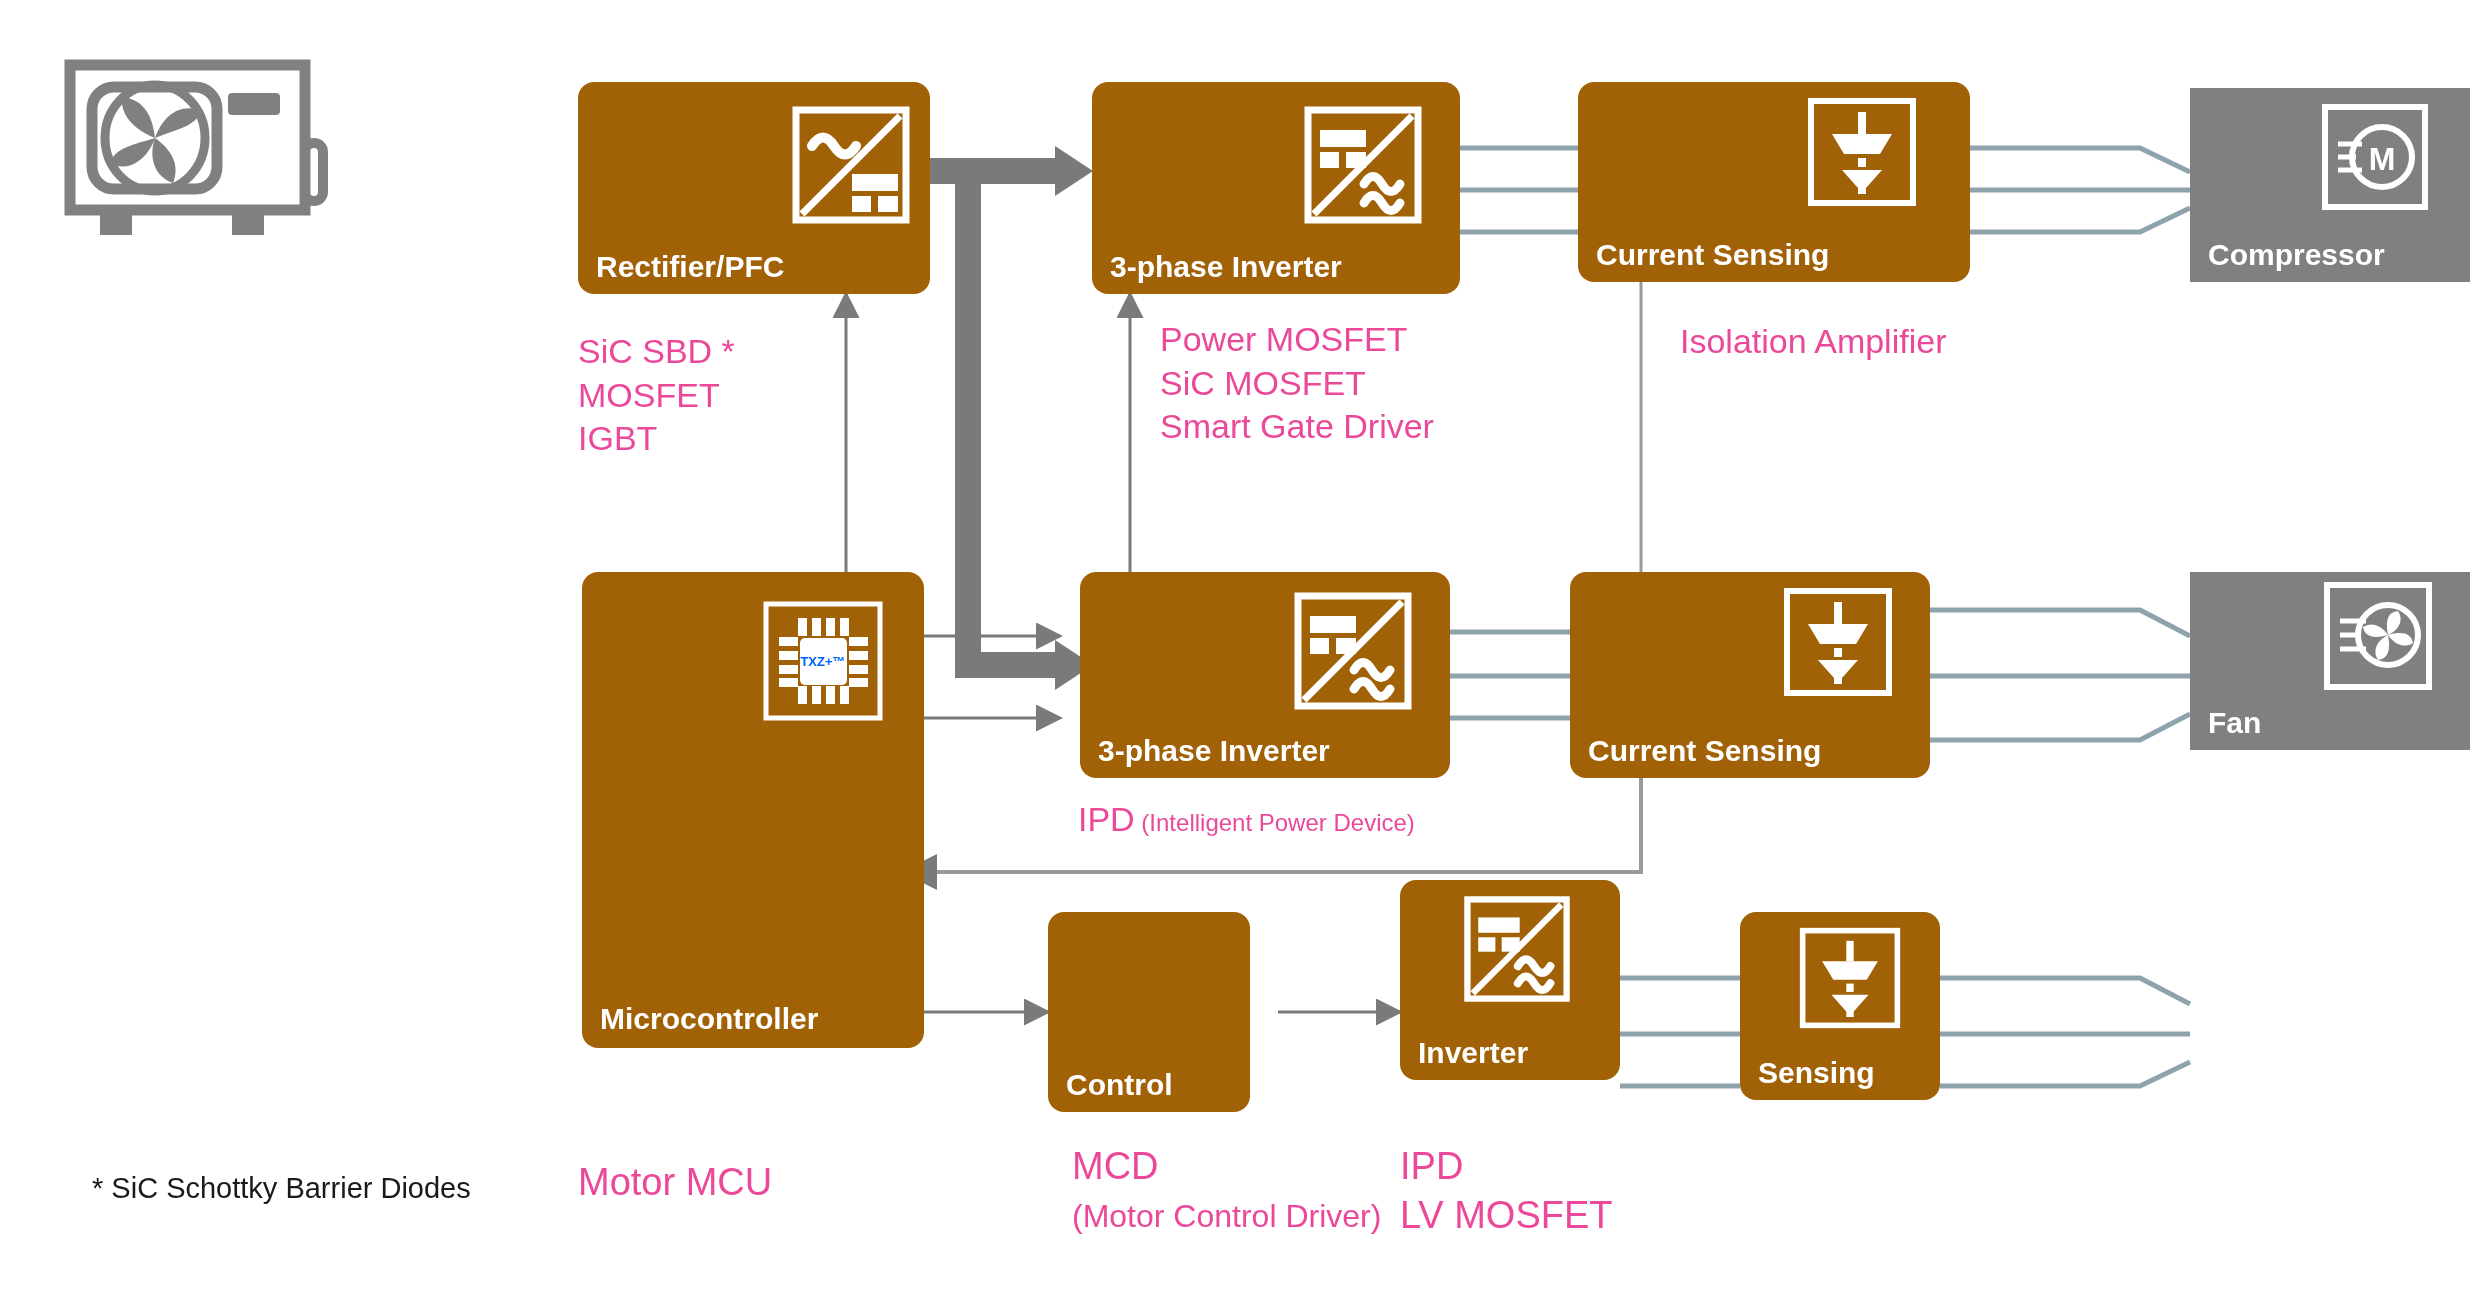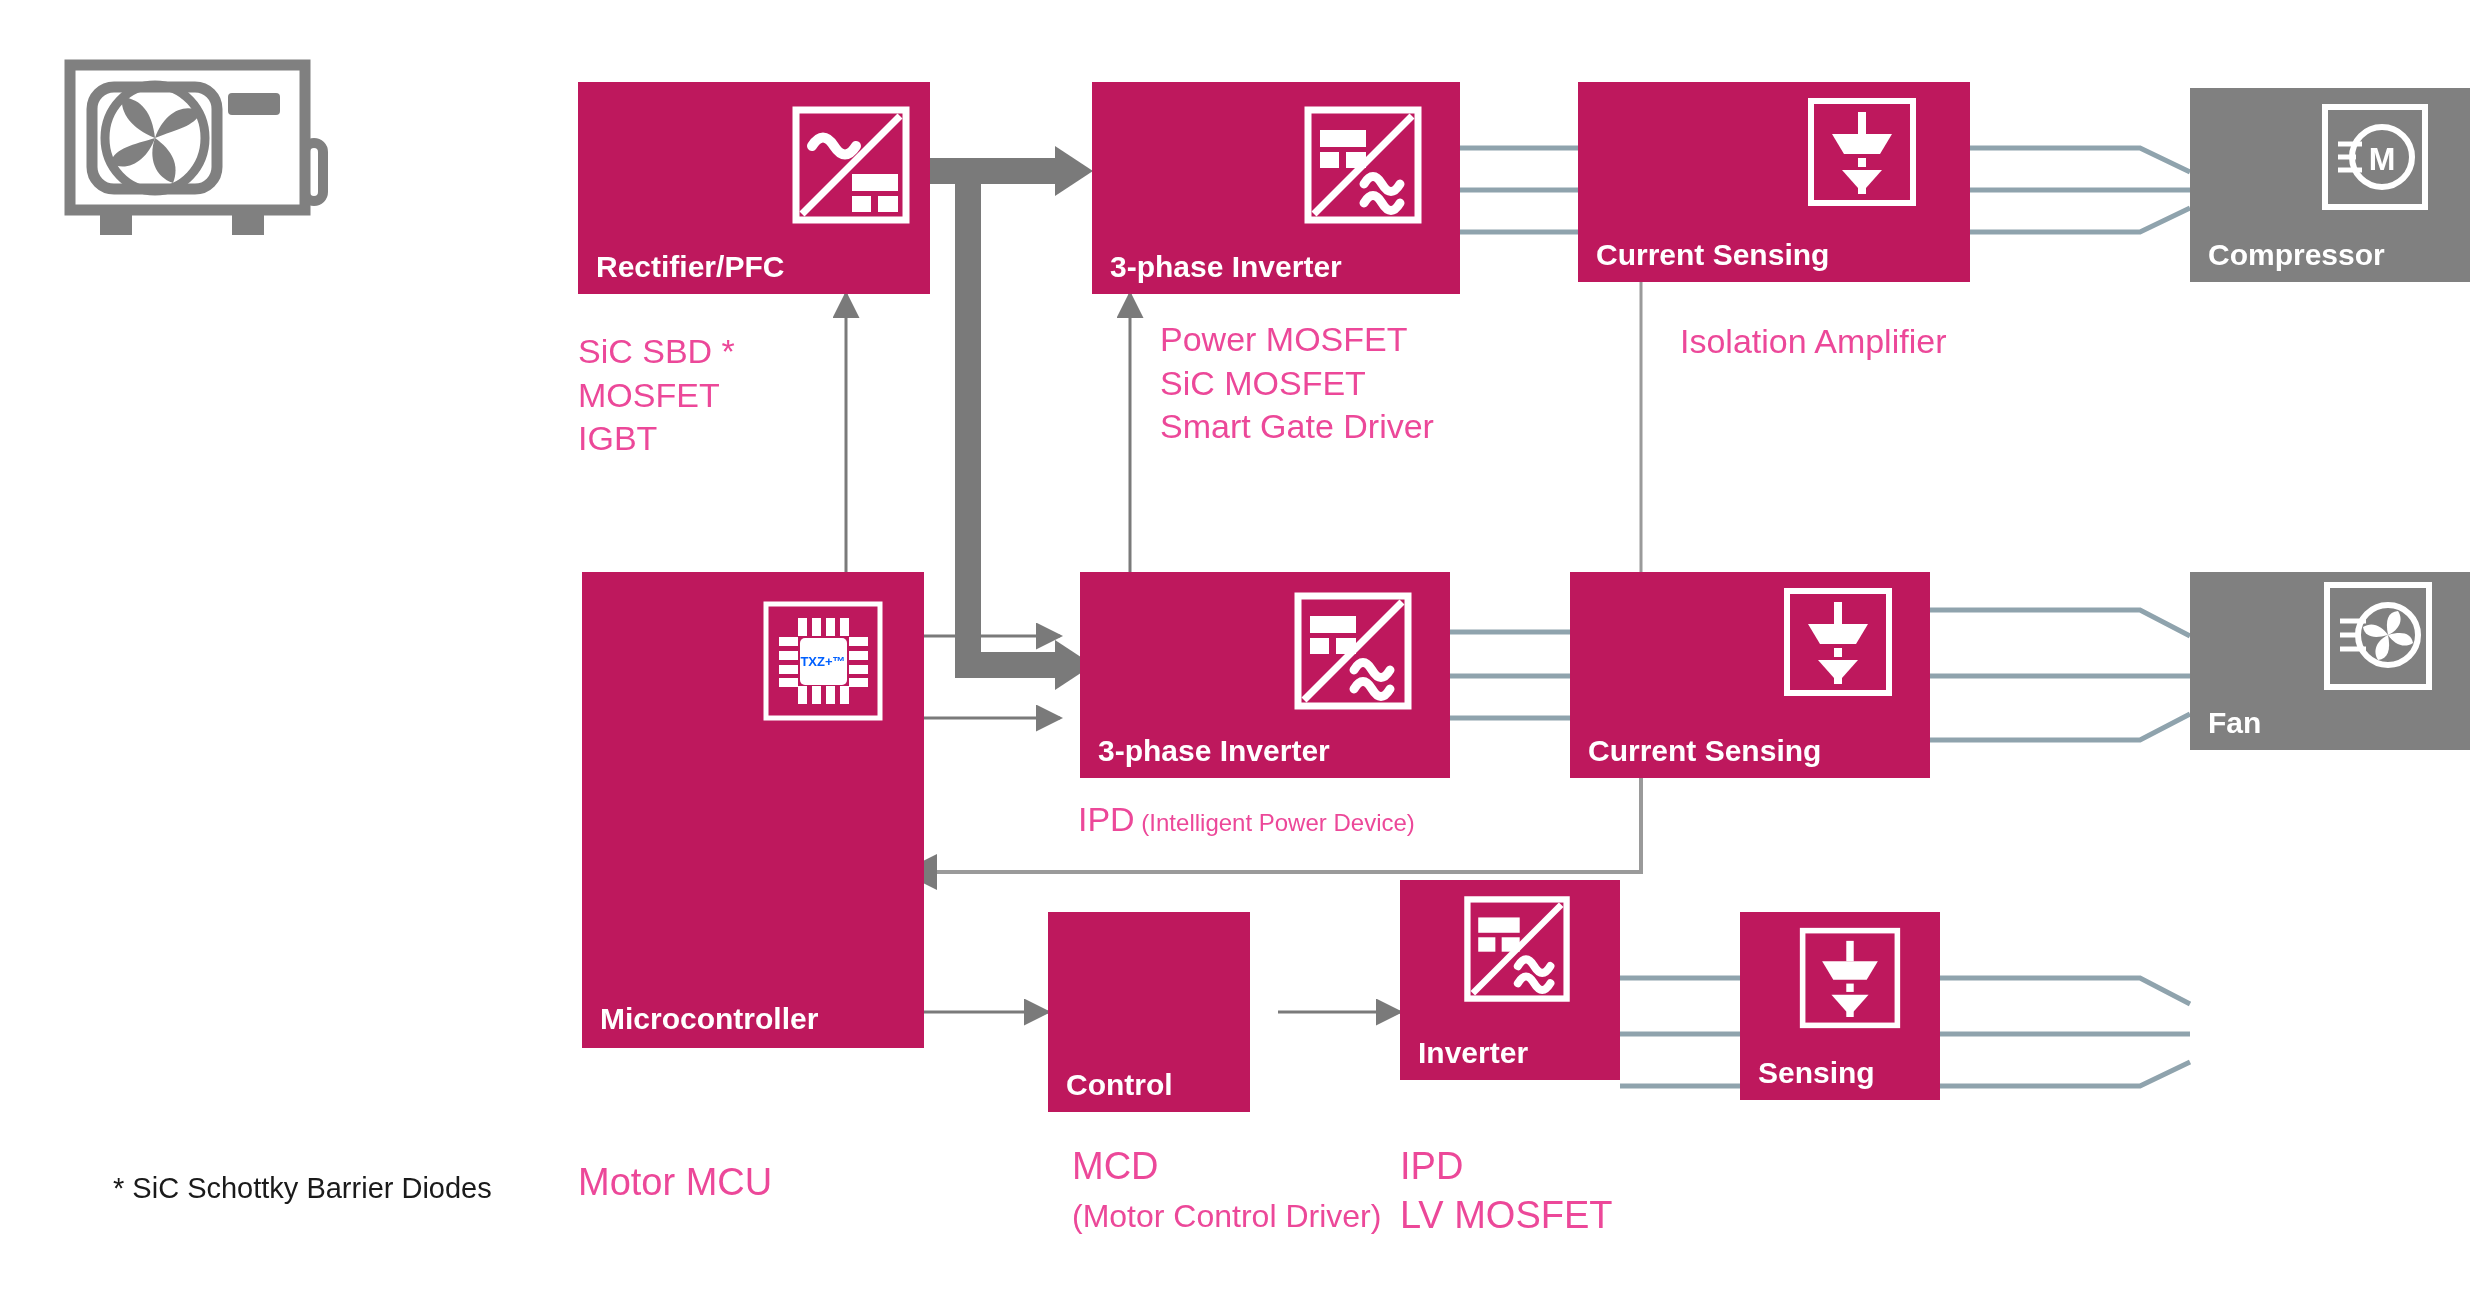--- a/index.html
+++ b/index.html
@@ -5,21 +5,21 @@
   html,body{margin:0;padding:0;background:#ffffff;}
   body{width:2482px;height:1298px;position:relative;overflow:hidden;
        font-family:"Liberation Sans","DejaVu Sans",sans-serif;}
 
   .stage{position:absolute;left:0;top:0;width:2482px;height:1298px;}
 
   
   .blk{position:absolute;box-sizing:border-box;}
   .blk .lbl{position:absolute;left:18px;bottom:10px;color:#fff;font-weight:bold;
             line-height:1.05;white-space:nowrap;}
-  .blue{background:#be185d;}
+  .blue{background:#a16207;border-radius:16px;}
   .gray{background:#808080;}
 
   .ic{position:absolute;}
 
   
   .txt{position:absolute;color:#ec4899;font-weight:normal;line-height:1.28;white-space:pre;}
   .note{position:absolute;color:#1a1a1a;font-weight:normal;white-space:nowrap;}
 
   svg{display:block;}
   .svgover{position:absolute;left:0;top:0;pointer-events:none;}
@@ -312,15 +312,15 @@
   </div>
 
 
   <div class="txt" style="left:578px;top:1158px;font-size:38px;">Motor MCU</div>
 
   <div class="txt" style="left:1072px;top:1142px;font-size:38px;">MCD</div>
   <div class="txt" style="left:1072px;top:1196px;font-size:32px;">(Motor Control Driver)</div>
 
   <div class="txt" style="left:1400px;top:1142px;font-size:38px;"><span>IPD</span><br><span>LV MOSFET</span></div>
 
-  <div class="note" style="left:92px;top:1172px;font-size:29px;margin-left:21px;">* SiC Schottky Barrier Diodes</div>
+  <div class="note" style="left:92px;top:1172px;font-size:29px;">* SiC Schottky Barrier Diodes</div>
 
 </div>
 
 </body></html>

